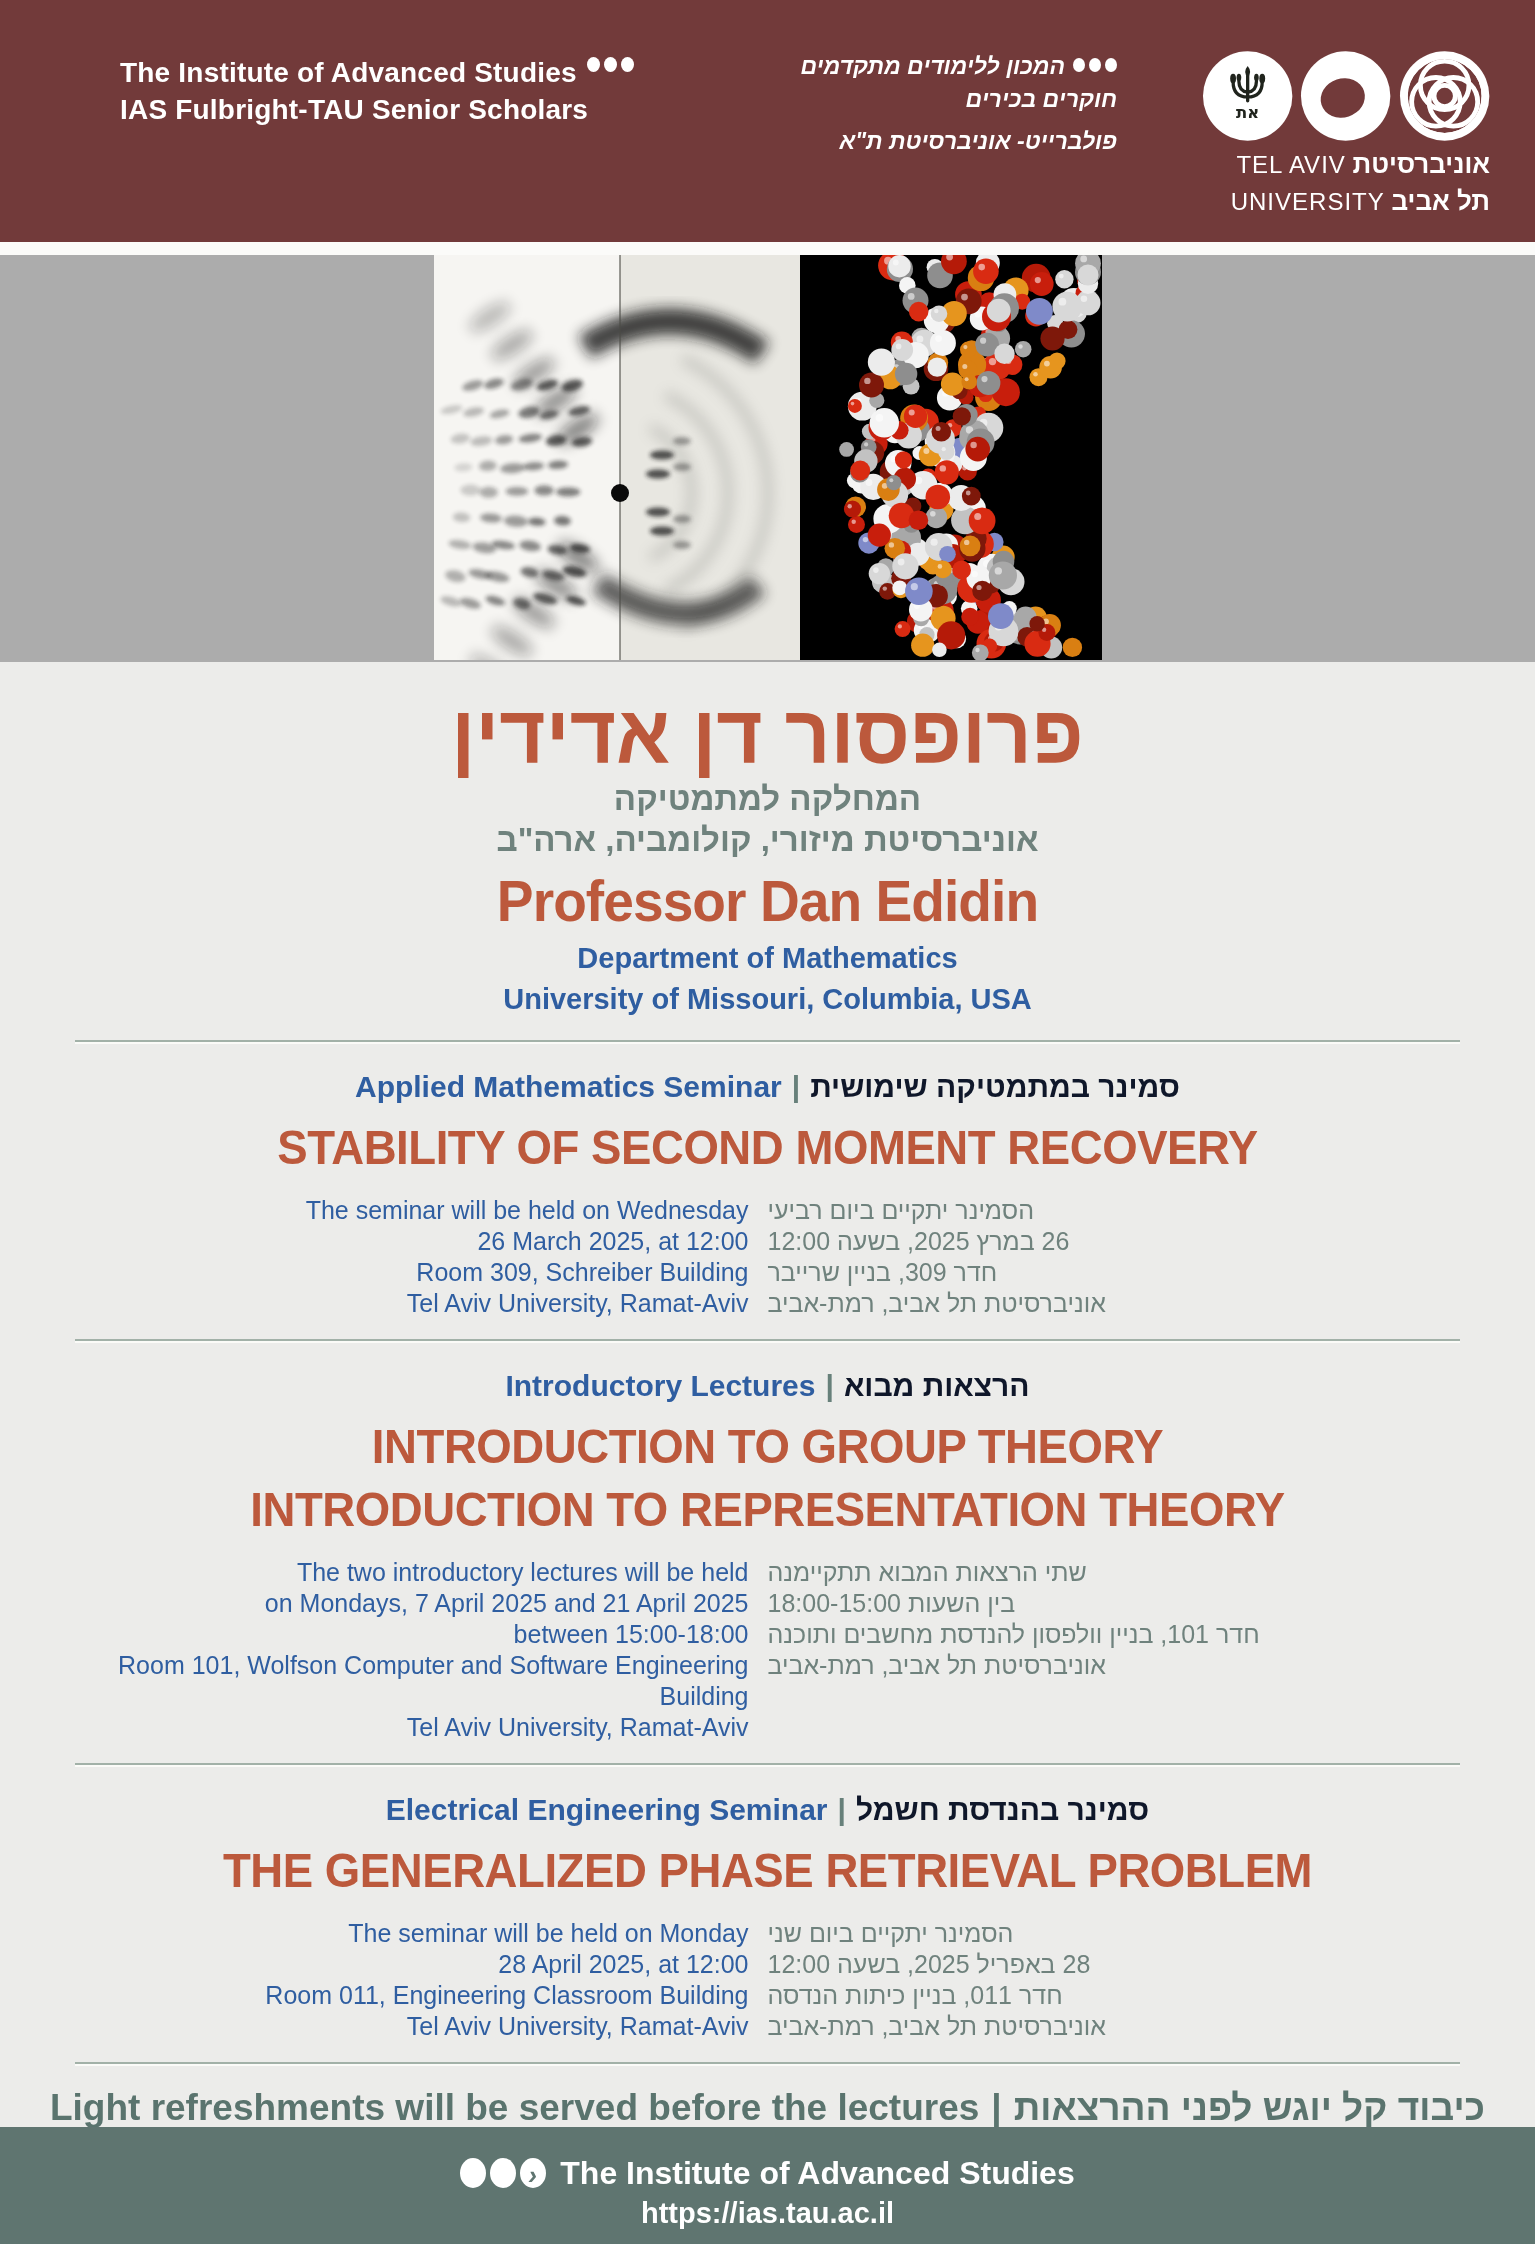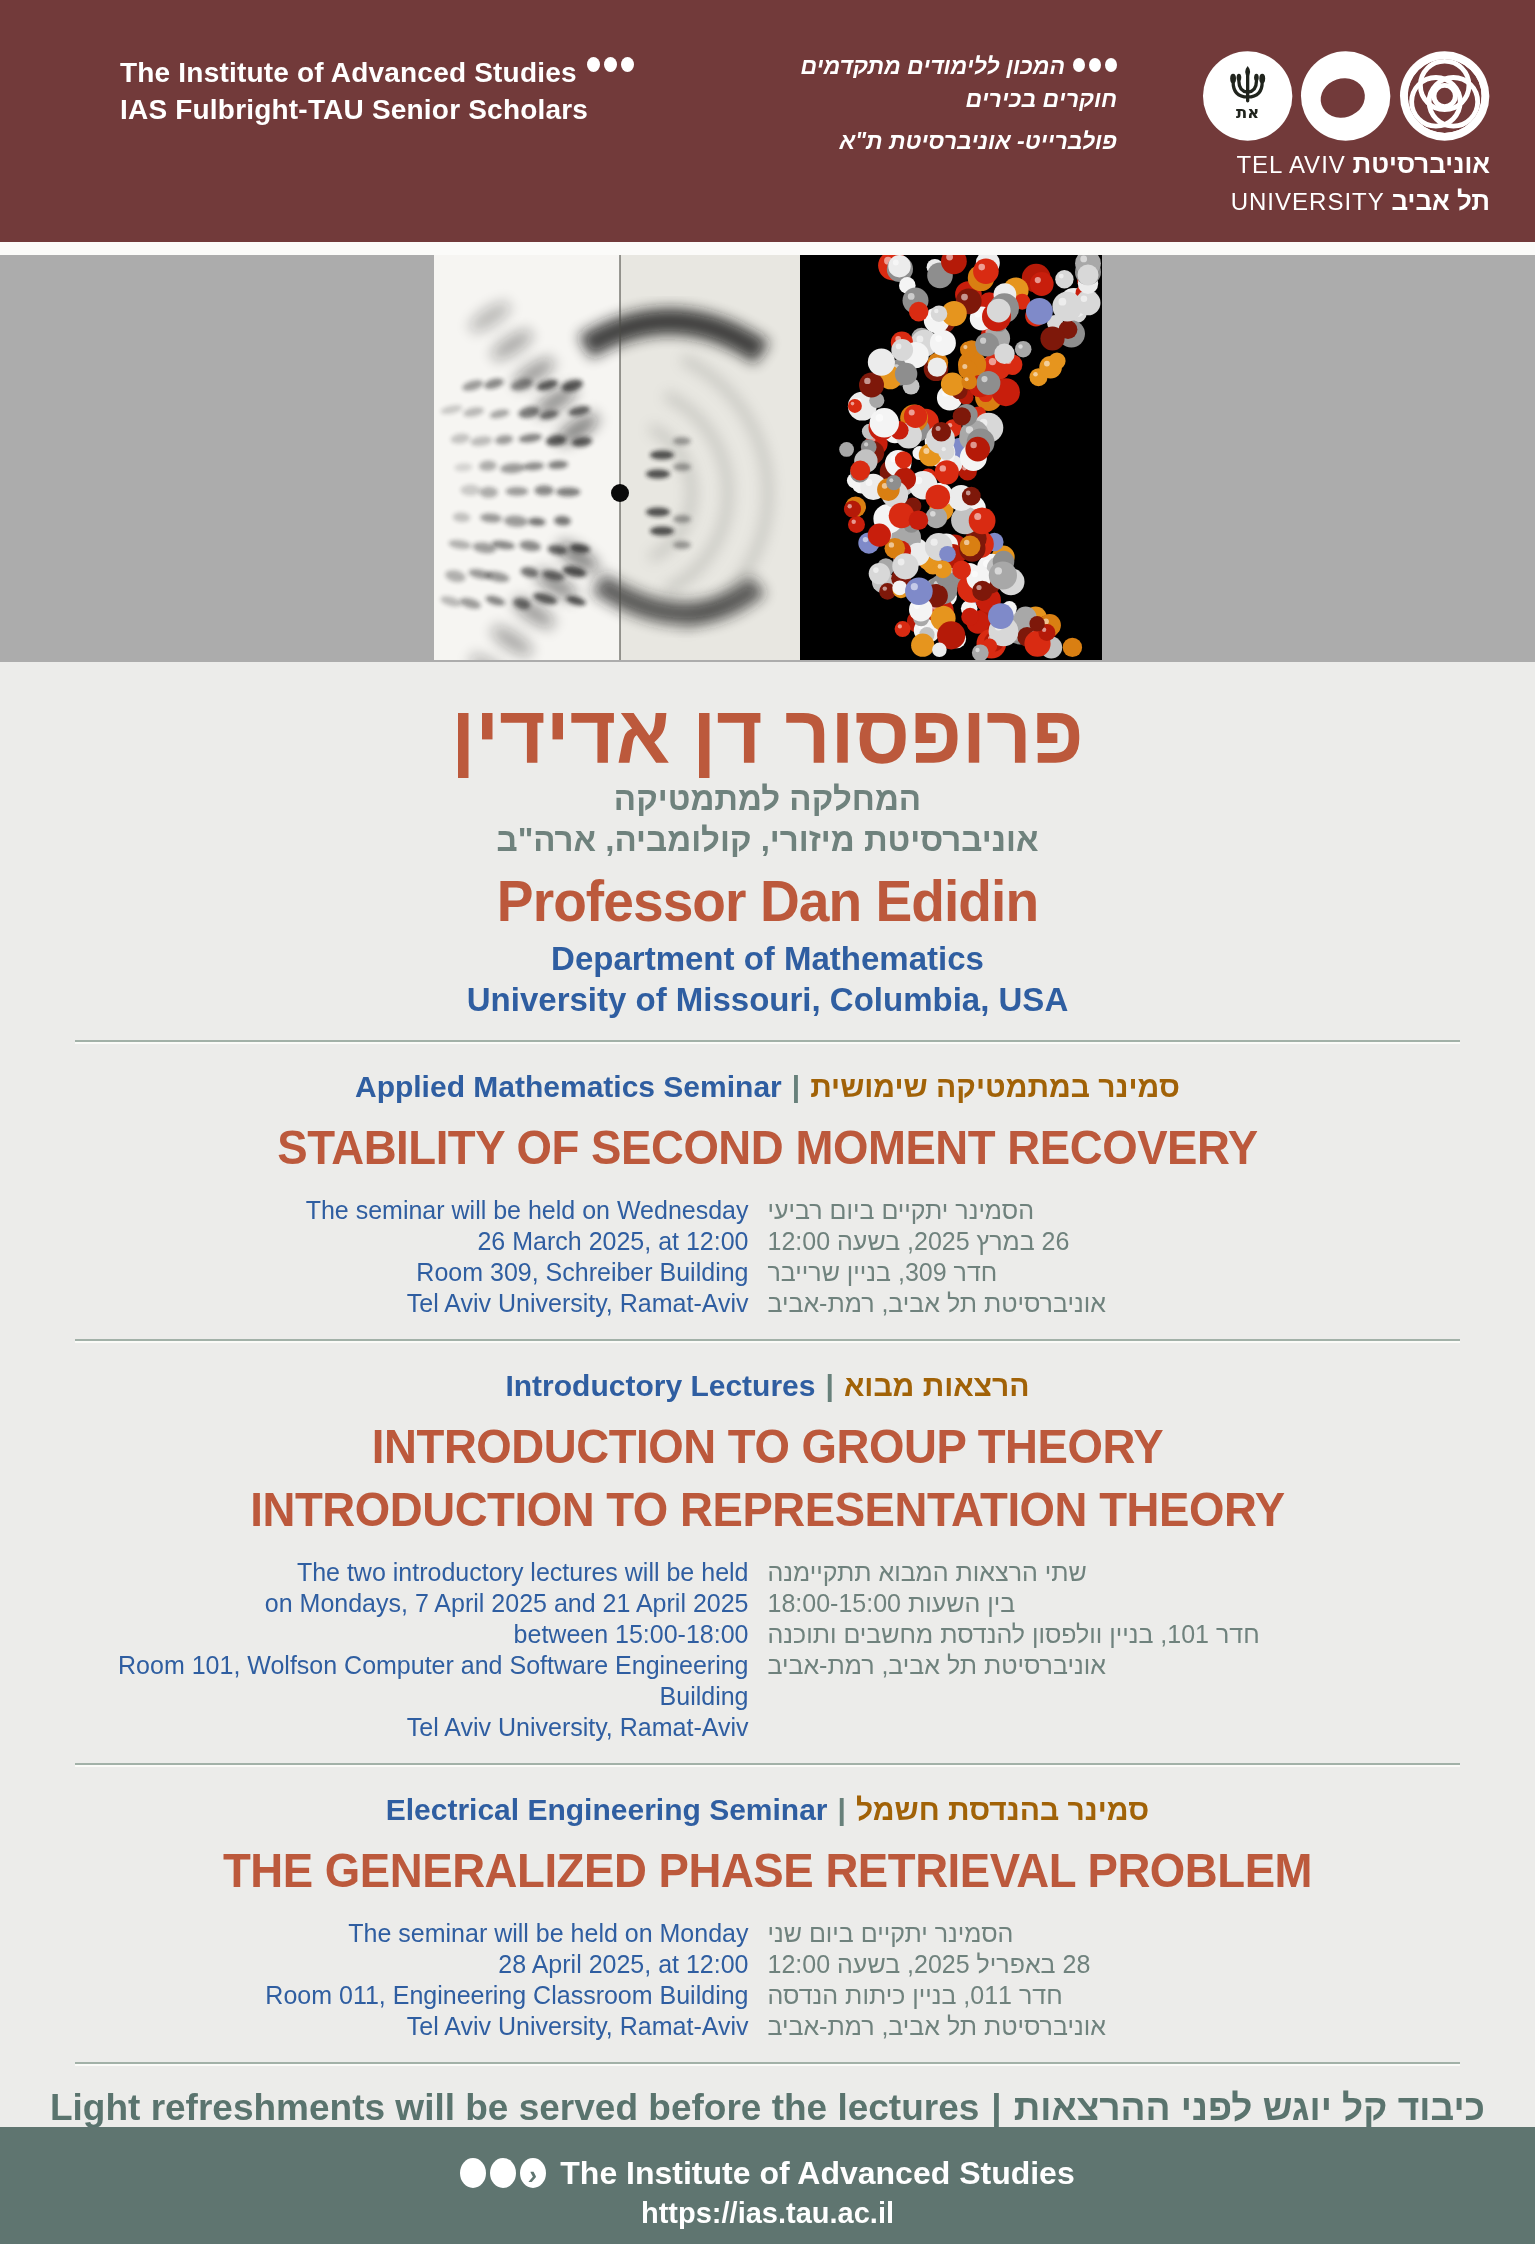--- a/index.html
+++ b/index.html
@@ -30,27 +30,27 @@
   
   .white-strip{height:13px;background:#FBFBF9;flex:0 0 auto;}
   .image-band{height:407px;background:#ACACAC;flex:0 0 auto;display:flex;justify-content:center;align-items:flex-start;}
   .image-band svg{display:block;}
 
   
   .content{flex:1 1 auto;background:#ECECEA;text-align:center;padding-top:30px;}
   .he-title{font-size:82px;line-height:1.05;font-weight:bold;color:#BC593C;direction:rtl;transform:scaleX(.97);}
   .sub-he{font-size:33px;line-height:41px;font-weight:bold;color:#6F827D;direction:rtl;}
   .en-title{font-size:58px;line-height:58px;font-weight:bold;color:#BC593C;margin-top:12px;letter-spacing:-1px;transform:scaleX(.95);}
-  .sub-en{font-size:33px;line-height:41px;font-weight:bold;color:#2F5EA1;}
+  .sub-en{font-size:29px;line-height:41px;font-weight:bold;color:#2F5EA1;}
   .sub-en.first{margin-top:8px;}
   .rule{height:0;border-top:2px solid #A2B1A8;border-bottom:2px solid #FBFBF8;margin:20px 75px 0 75px;}
   .sec-head{margin-top:24px;font-size:30px;line-height:38px;font-weight:bold;}
   .sec-head .h-en{color:#2F5EA1;}
   .sec-head .h-sep{color:#67807A;padding:0 10px;}
-  .sec-head .h-he{color:#a16207;direction:rtl;unicode-bidi:embed;}
+  .sec-head .h-he{color:#0f172a;direction:rtl;unicode-bidi:embed;}
   .sec-title{margin-top:10px;font-size:49px;line-height:63px;font-weight:bold;color:#BC593C;letter-spacing:-.5px;transform:scaleX(.93);}
   .details{display:flex;margin:16px auto 0 auto;width:1360px;}
   .details .col{flex:1 1 50%;font-size:25px;line-height:31px;}
   .details .col.en{color:#2F5EA1;text-align:right;padding-right:19px;}
   .details .col.he{color:#6F827D;text-align:left;direction:rtl;padding-right:19px;}
   .refreshments{margin-top:22px;font-size:37px;line-height:39px;font-weight:bold;color:#5A746E;}
   .refreshments .sep{padding:0 12px;}
   .refreshments .he{direction:rtl;unicode-bidi:embed;}
 
   

